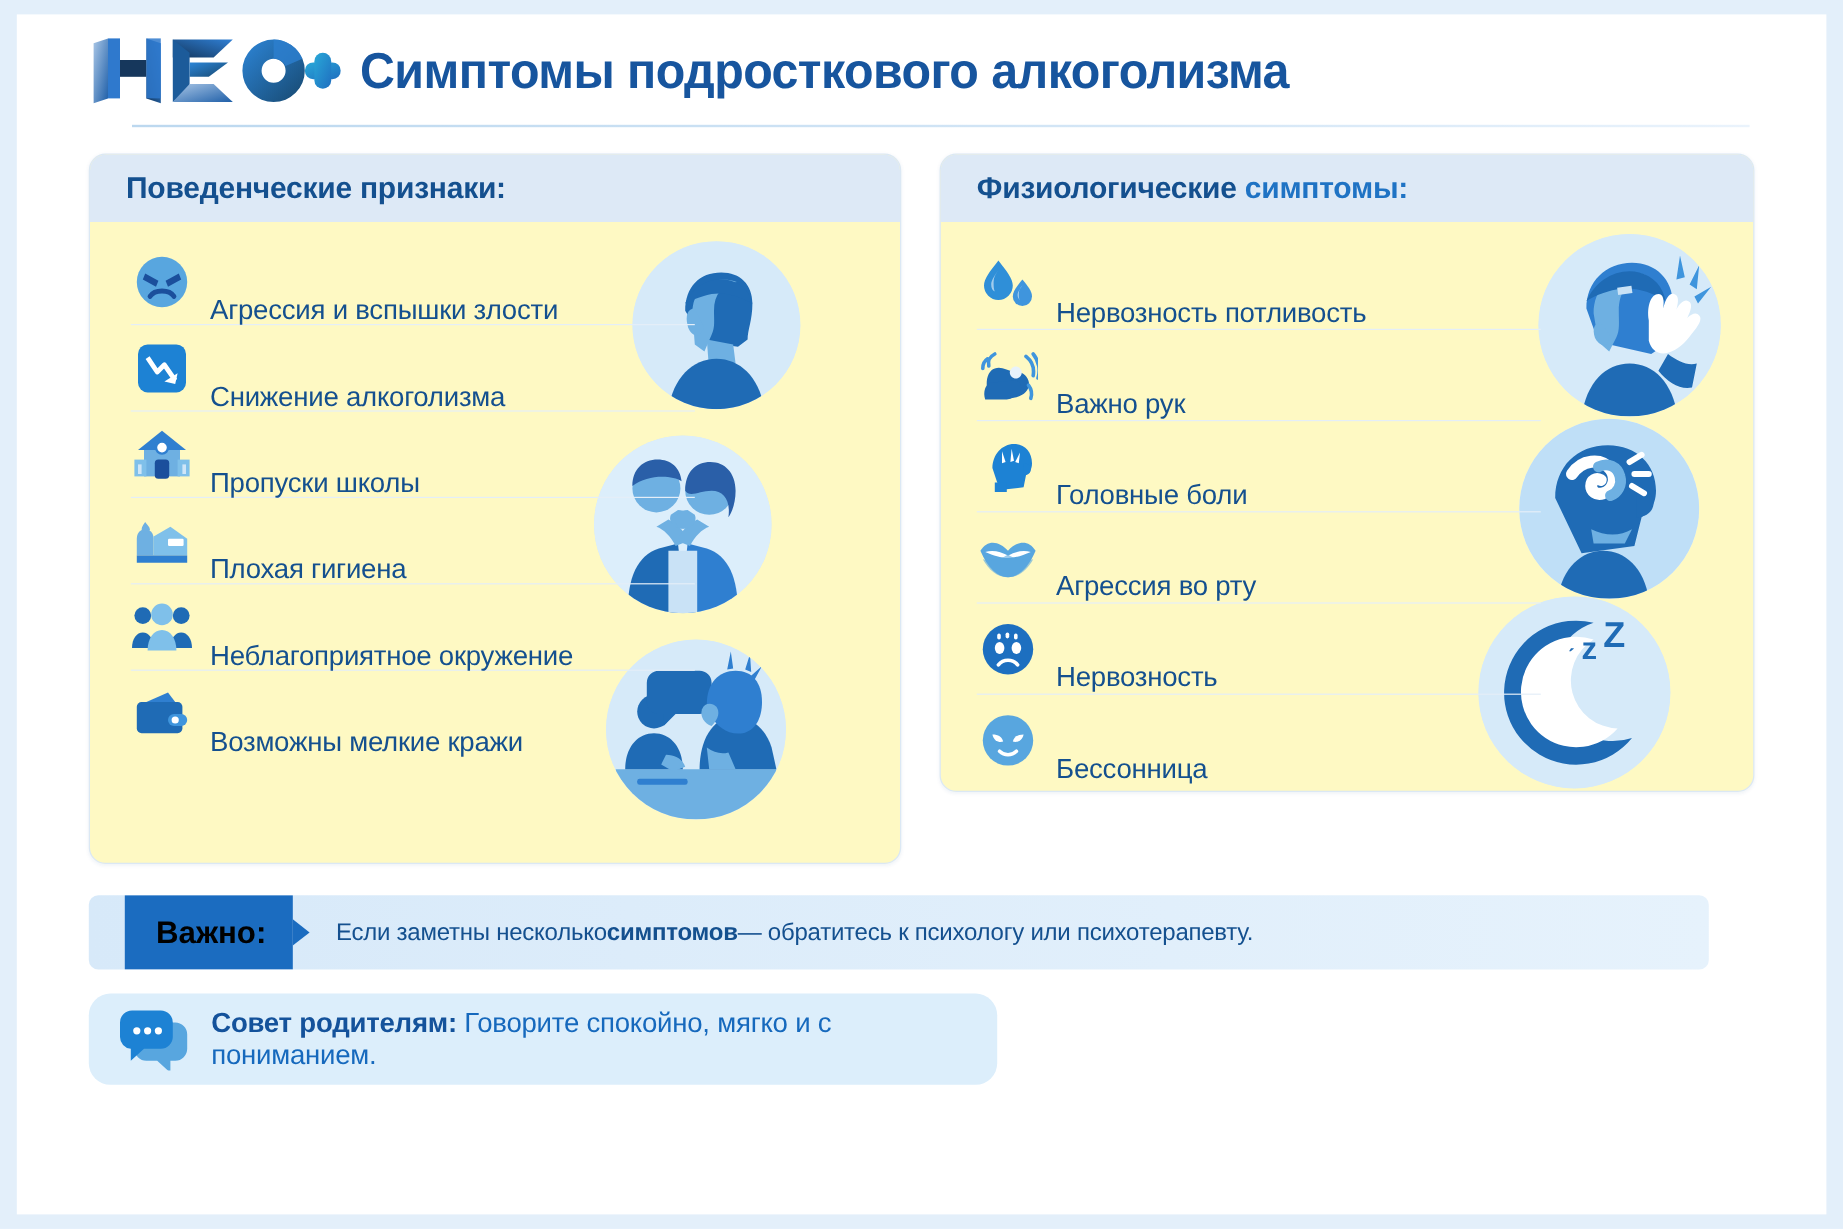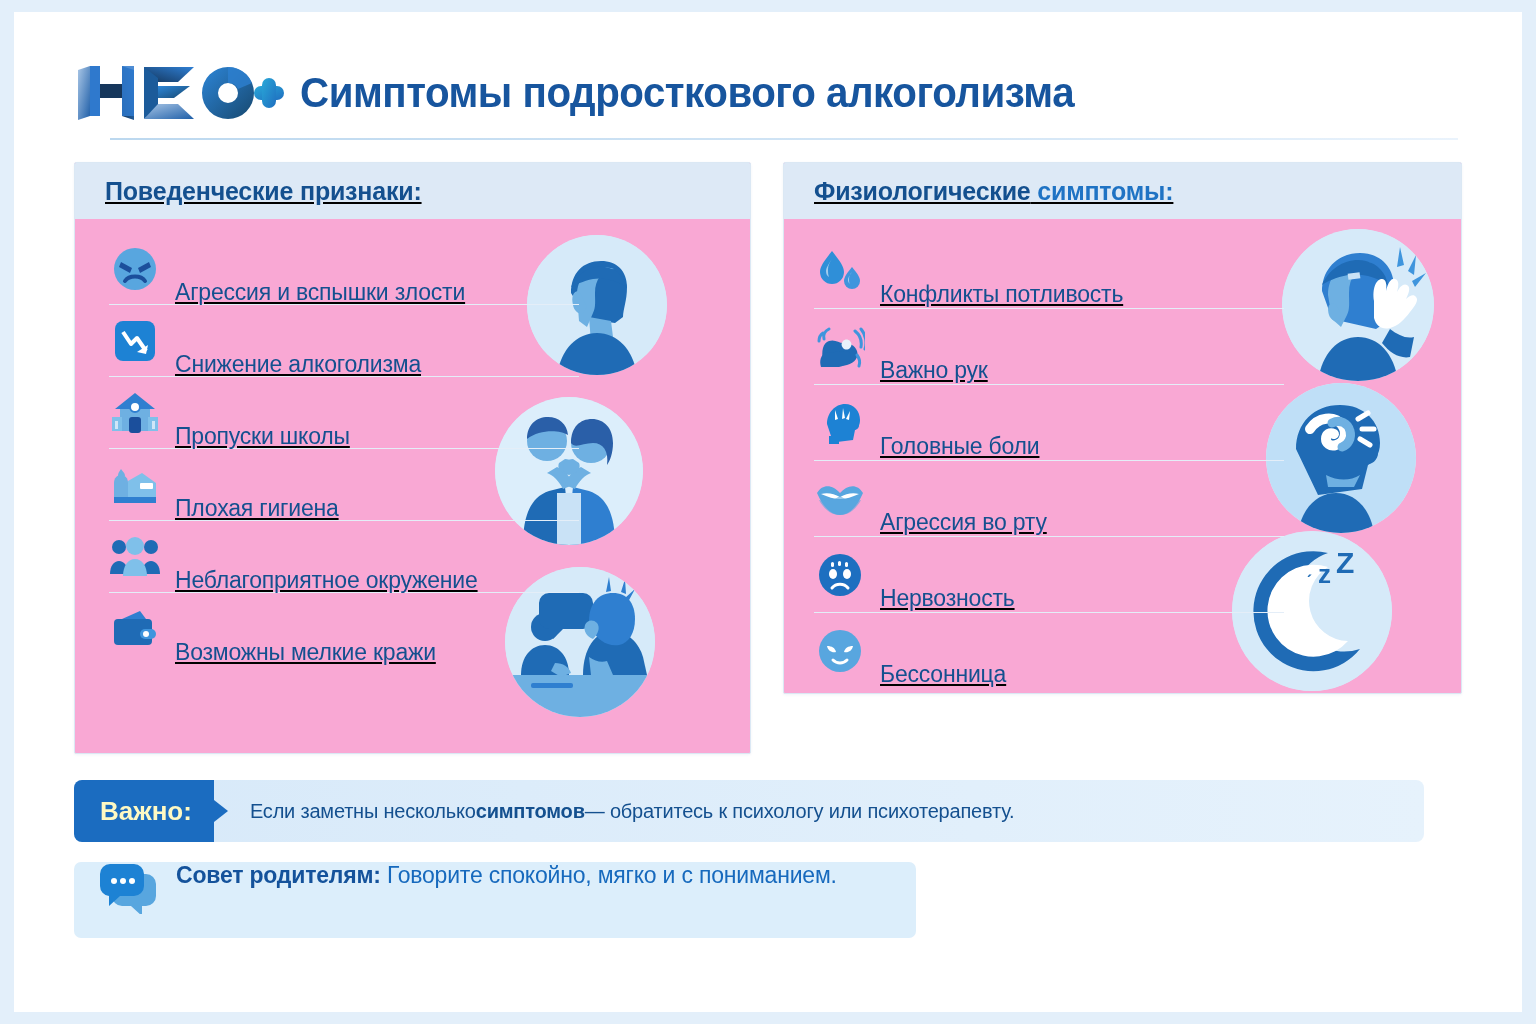--- a/index.html
+++ b/index.html
@@ -14,21 +14,21 @@
     width: 1536px; height: 1024px;
     background: #e3effa;
     box-sizing: border-box;
     padding: 12px 14px;
   }
   #canvas {
     position: relative;
     width: 100%; height: 100%;
     background: #ffffff;
     box-sizing: border-box;
-    padding: 42px 60px 10px 60px;
+    padding: 8px 60px 10px 60px;
   }
 
   
   .header {
     display: flex;
     align-items: center;
     gap: 16px;
     height: 78px;
   }
   .logo {
@@ -55,26 +55,25 @@
   }
 
   
   .panels {
     display: flex;
     gap: 32px;
     margin-top: 22px;
   }
   .panel {
     position: relative;
-    background: #f9a8d4;
+    background: #fef9c3;
     border: 1px solid #dbe8f4;
-    border-radius: 2px;
+    border-radius: 14px;
     box-shadow: 0 1px 3px rgba(20,70,130,.06);
     overflow: hidden;
-    text-decoration: underline;
   }
   .panel.left  { width: 690px; height: 590px; }
   .panel.right { width: 692px; height: 530px; }
 
   .panel-header {
     background: #dde9f6;
     padding: 14px 30px 13px 30px;
     font-size: 25px;
     font-weight: bold;
     color: #14508f;
@@ -136,26 +135,27 @@
     display: flex;
     align-items: stretch;
     height: 62px;
     background: linear-gradient(to right, #d7e9f9, #e6f2fc);
     border-radius: 8px;
     overflow: hidden;
     width: 1350px;
   }
   .important .tag {
     background: #1b6cc0;
-    color: #fef9c3;
+    color: #000000;
     font-size: 26px;
     font-weight: bold;
     display: flex; align-items: center;
     padding: 0 22px 0 26px;
     position: relative;
+    margin-left: 30px;
   }
   .important .tag::after {
     content: "";
     position: absolute;
     right: -14px; top: 50%;
     transform: translateY(-50%);
     border-top: 11px solid transparent;
     border-bottom: 11px solid transparent;
     border-left: 14px solid #1b6cc0;
   }
@@ -165,27 +165,27 @@
     font-size: 20px;
     color: #14508f;
     letter-spacing: -0.2px;
   }
   .important .text b { font-weight: bold; }
 
   
   .advice {
     margin-top: 20px;
     display: flex;
-    align-items: flex-start;
+    align-items: center;
     gap: 18px;
     height: 76px;
     background: #dceefb;
-    border-radius: 7px;
+    border-radius: 18px;
     padding: 0 26px;
-    width: 842px;
+    width: 757px;
     box-sizing: border-box;
   }
   .advice .bubble-icon { flex: 0 0 58px; height: 52px; }
   .advice .bubble-icon svg { display:block; }
   .advice .adv-text {
     font-size: 23px;
     color: #1669bd;
     letter-spacing: -0.2px;
   }
   .advice .adv-text .strong {
@@ -439,21 +439,21 @@
 
             <div class="item">
               <span class="icon">
                 <svg width="48" height="44" viewBox="0 0 48 44">
                   <path d="M16 2c7 9 12 15 12 21a12 12 0 0 1-24 0C4 17 9 11 16 2z" fill="#2f8fd8"></path>
                   <path d="M12 20c0-4 2-7 4-10-4 6-6 9-6 12 0 3 1 5 3 6-1-2-1-5-1-8z" fill="#fff" opacity=".55"></path>
                   <path d="M36 18c5 6 8 10 8 14a8 8 0 0 1-16 0c0-4 3-8 8-14z" fill="#3f95dd"></path>
                   <path d="M33 30c0-3 1-5 3-7-3 4-4 6-4 8s1 3 2 4c-1-1-1-3-1-5z" fill="#fff" opacity=".55"></path>
                 </svg>
               </span>
-              <span class="label">Конфликты потливость</span>
+              <span class="label">Нервозность потливость</span>
             </div>
 
             <div class="item">
               <span class="icon">
                 <svg width="50" height="44" viewBox="0 0 50 44">
                   <path d="M8 36c-2-10 0-18 6-20 6-2 10 2 14 2 6 0 12 2 14 8 2 6-2 12-10 14-8 2-20 2-24-4z" fill="#1f6bb5"></path>
                   <path d="M6 42c-2-6 0-12 4-14l20-2c4 0 6 2 6 6s-4 8-12 10z" fill="#1f6bb5"></path>
                   <path d="M28 16c2-2 5-2 7 0s2 5 0 7-5 2-7 0-2-5 0-7z" fill="#e8f2fb"></path>
                   <path d="M14 4c-4 2-6 6-5 10M8 8c-3 2-4 5-4 8" stroke="#3f95dd" stroke-width="3" fill="none" stroke-linecap="round"></path>
                   <path d="M40 6c5 4 7 10 6 16M46 4c5 6 6 14 4 20" stroke="#3f95dd" stroke-width="3" fill="none" stroke-linecap="round"></path>

